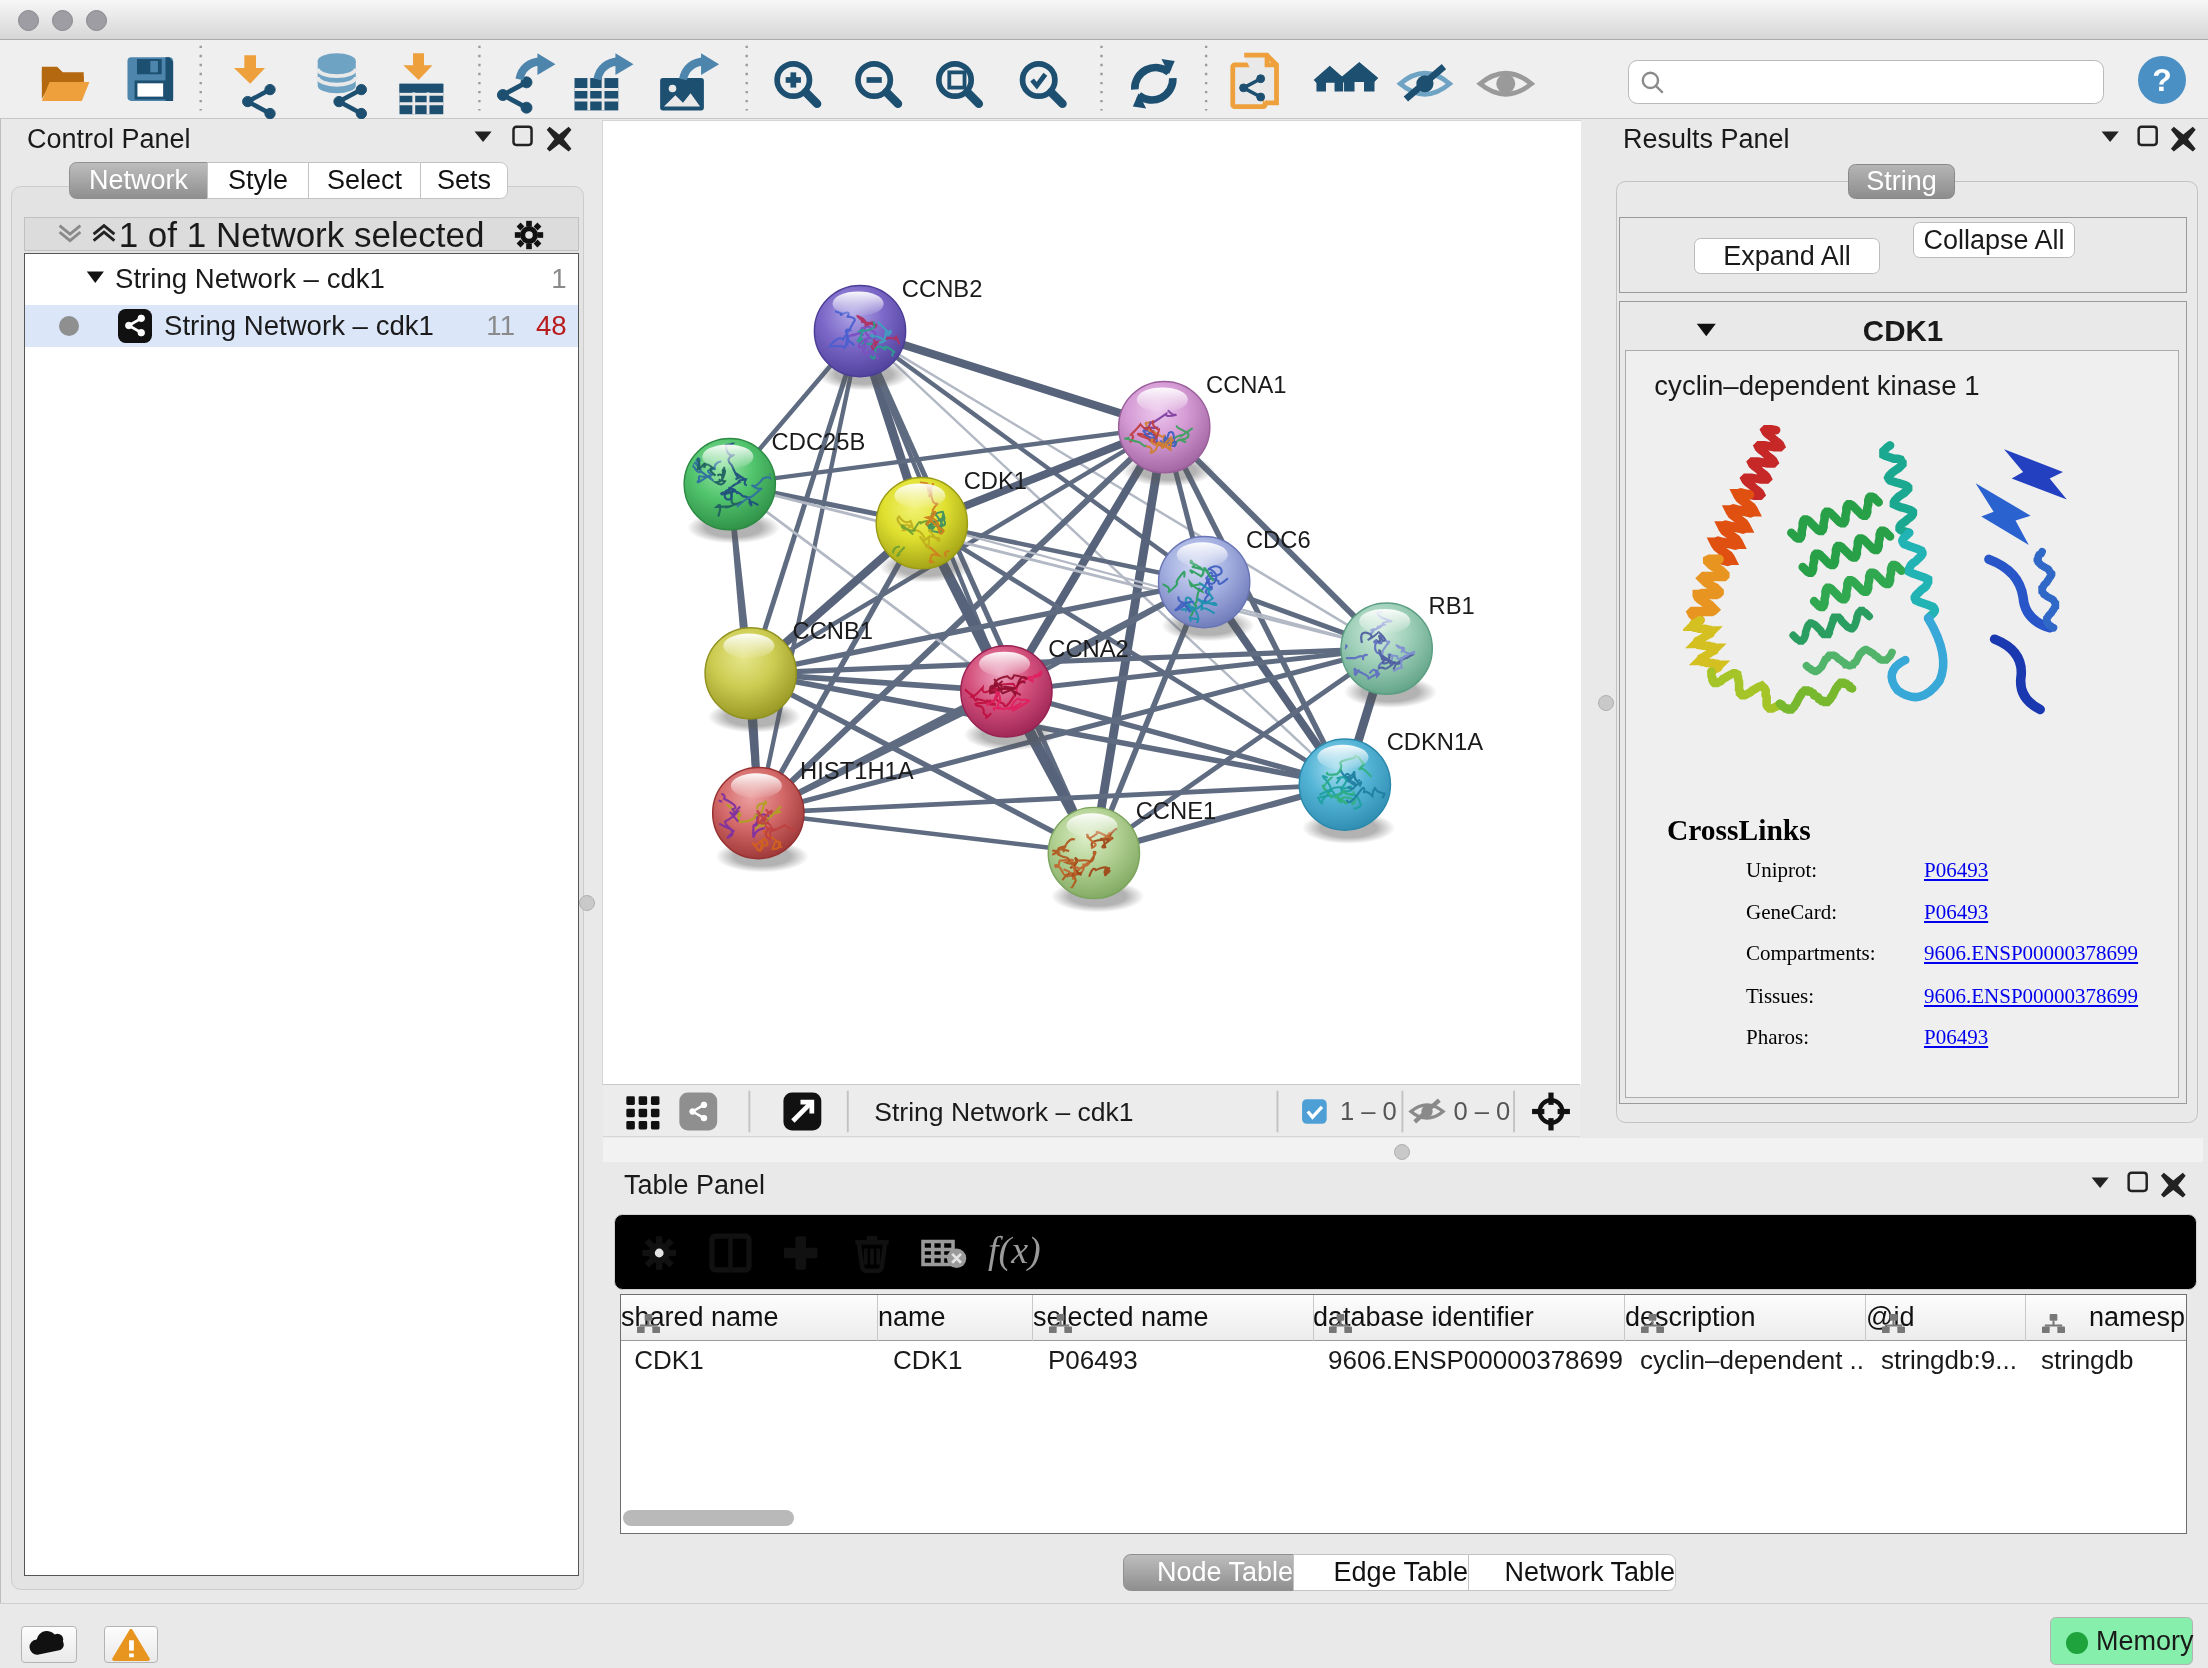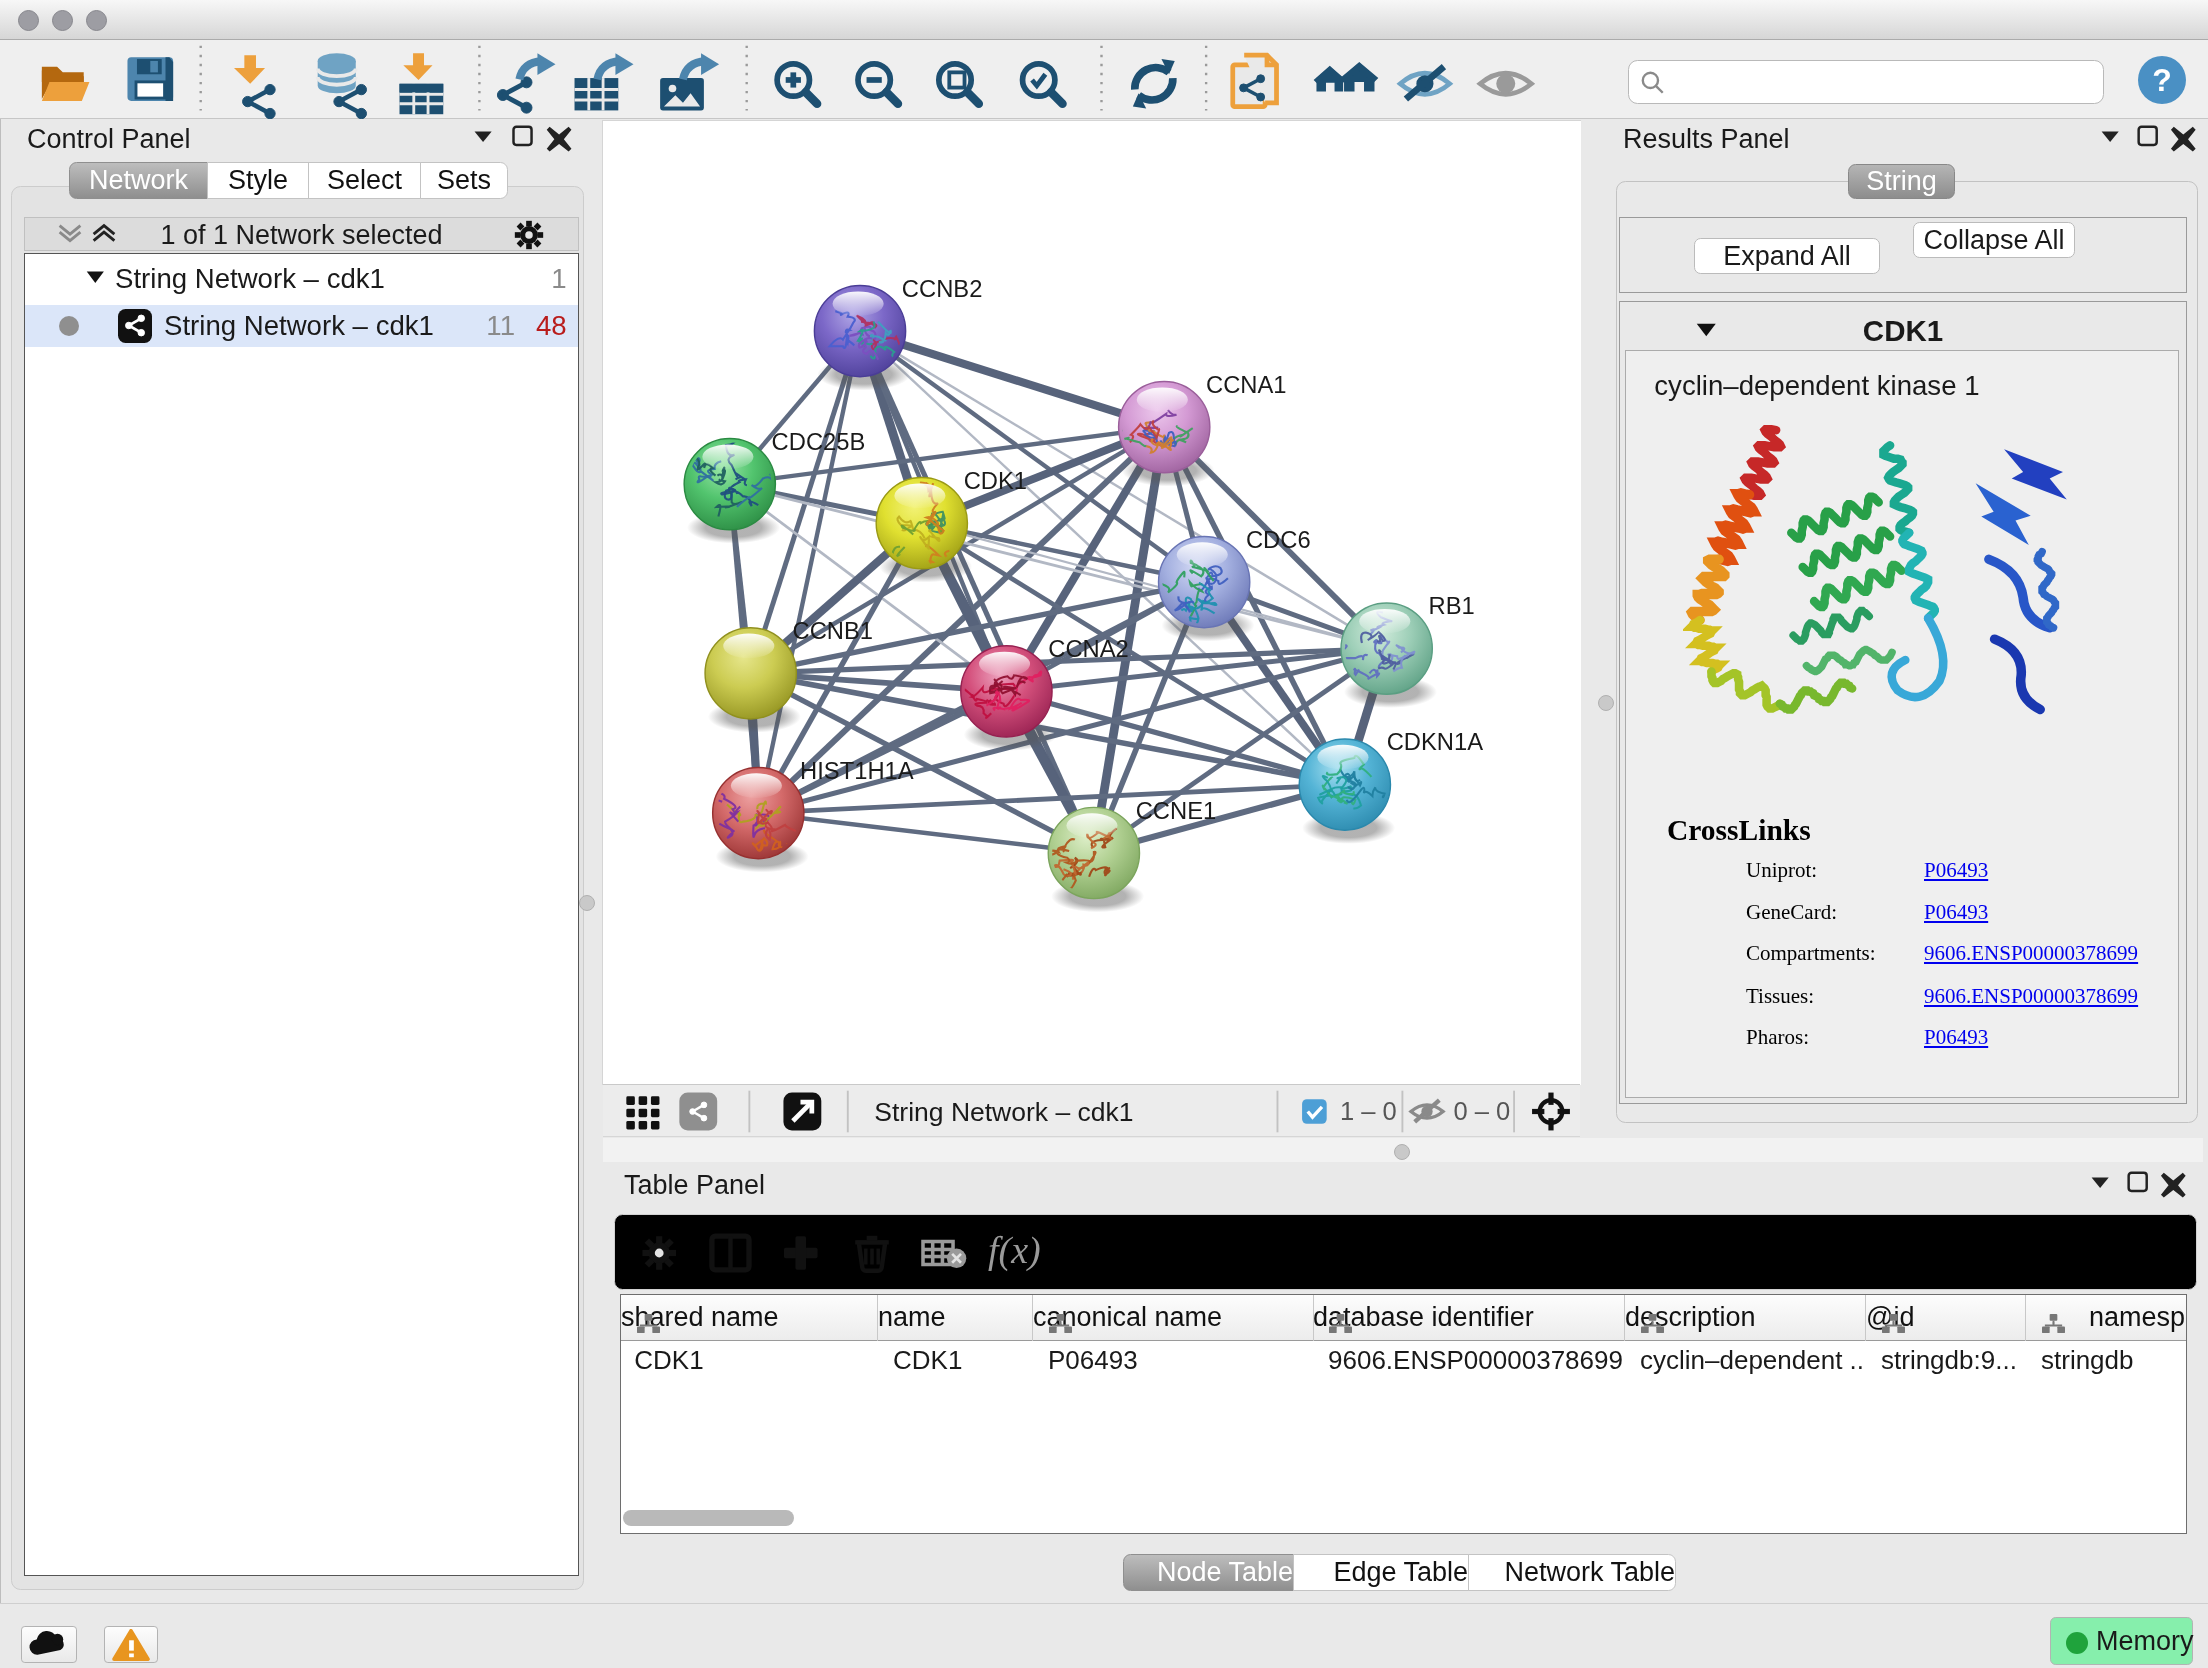--- a/index.html
+++ b/index.html
@@ -10,21 +10,21 @@
 .searchbox{position:absolute;left:1628px;top:20px;width:476px;height:44px;background:#fff;border:1.9px solid #b9b9b9;border-radius:9.5px}
 .helpbtn{position:absolute;left:2138px;top:16px;width:48px;height:48px;border-radius:50%;background:#4a90c4;color:#fff;font-size:32px;font-weight:bold;text-align:center;line-height:48px}
 .ptitle{position:absolute;font-size:27px;color:#1a1a1a;white-space:nowrap}
 .cpanel{position:absolute;left:0;top:0}
 .cpanelbg{position:absolute;left:0;top:119px;width:595px;height:1484px;background:#e9e9e9;border-left:1px solid #bdbdbd}
 .subpanel{position:absolute;background:#e3e3e3;border:1px solid #cccccc;border-radius:9.5px}
 .tabrow{position:absolute;display:flex;height:37px}
 .tab{background:#fff;border:1px solid #c3c3c3;margin-left:-1px;text-align:center;font-size:27px;line-height:35px;color:#111}
 .tab.sel{background:linear-gradient(#bdbdbd,#8f8f8f);color:#fff;border-color:#8f8f8f}
 .netbar{position:absolute;left:24px;top:217px;width:555px;height:34px;background:#dcdcdc;border:1px solid #c0c0c0}
-.netbartext{position:absolute;width:100%;text-align:center;font-size:27px;line-height:34px}
+.netbartext{position:absolute;width:100%;text-align:center;font-size:35px;line-height:34px}
 .treebox{position:absolute;left:24px;top:253px;width:555px;height:1323px;background:#fff;border:1.9px solid #555}
 .trow{position:absolute;left:0;width:100%;height:42px;font-size:27.6px;line-height:42px}
 .selrow{background:#dbe6f9}
 .graydot{position:absolute;left:34px;top:11.4px;width:20px;height:20px;border-radius:50%;background:#8f8f8f}
 .shicon{position:absolute;left:93px;top:3.8px;width:34px;height:34px;background:#111;border-radius:7.6px;display:flex;align-items:center;justify-content:center}
 .canvas{position:absolute;left:602px;top:120px;width:978px;height:964px;background:#fff;border-left:1px solid #d5d5d5;border-top:1px solid #d5d5d5;box-sizing:content-box}
 .netfoot{position:absolute;left:603px;top:1084px;width:977px;height:53px;background:#ececec;border-top:1px solid #c9c9c9;border-bottom:1px solid #d6d6d6}
 .netscroll{position:absolute;left:603px;top:1138px;width:1600px;height:24px;background:#f2f2f2}
 .divdot{position:absolute;width:16px;height:16px;border-radius:50%;background:#c9c9c9;border:1px solid #b0b0b0}
 .rpanel{position:absolute;left:0;top:0}
@@ -776,21 +776,21 @@
         <div class="th" style="left:257px;width:155px"><span>name</span></div>
         <div class="th" style="left:412px;width:281px"><span style="position:absolute;left:15px;top:5.7px"><svg width="25" height="23" viewBox="0 0 26 24" style="vertical-align:-3.8px;margin-right:13.3px">
               <g fill="#777">
                 <rect x="9" y="2" width="8" height="7" rx="1"></rect>
                 <rect x="1" y="15" width="8" height="7" rx="1"></rect>
                 <rect x="17" y="15" width="8" height="7" rx="1"></rect>
                 <path d="M12 9 h2 v3 h-2 z"></path>
                 <path d="M4 15 v-2 h18 v2 z M4 13 h2 v2 h-2 z"></path>
                 <path d="M12 11 h2 v3 h-2 z"></path>
               </g>
-            </svg></span><span>canonical name</span></div>
+            </svg></span><span>selected name</span></div>
         <div class="th" style="left:692px;width:312px"><span style="position:absolute;left:15px;top:5.7px"><svg width="25" height="23" viewBox="0 0 26 24" style="vertical-align:-3.8px;margin-right:13.3px">
               <g fill="#777">
                 <rect x="9" y="2" width="8" height="7" rx="1"></rect>
                 <rect x="1" y="15" width="8" height="7" rx="1"></rect>
                 <rect x="17" y="15" width="8" height="7" rx="1"></rect>
                 <path d="M12 9 h2 v3 h-2 z"></path>
                 <path d="M4 15 v-2 h18 v2 z M4 13 h2 v2 h-2 z"></path>
                 <path d="M12 11 h2 v3 h-2 z"></path>
               </g>
             </svg></span><span>database identifier</span></div>

